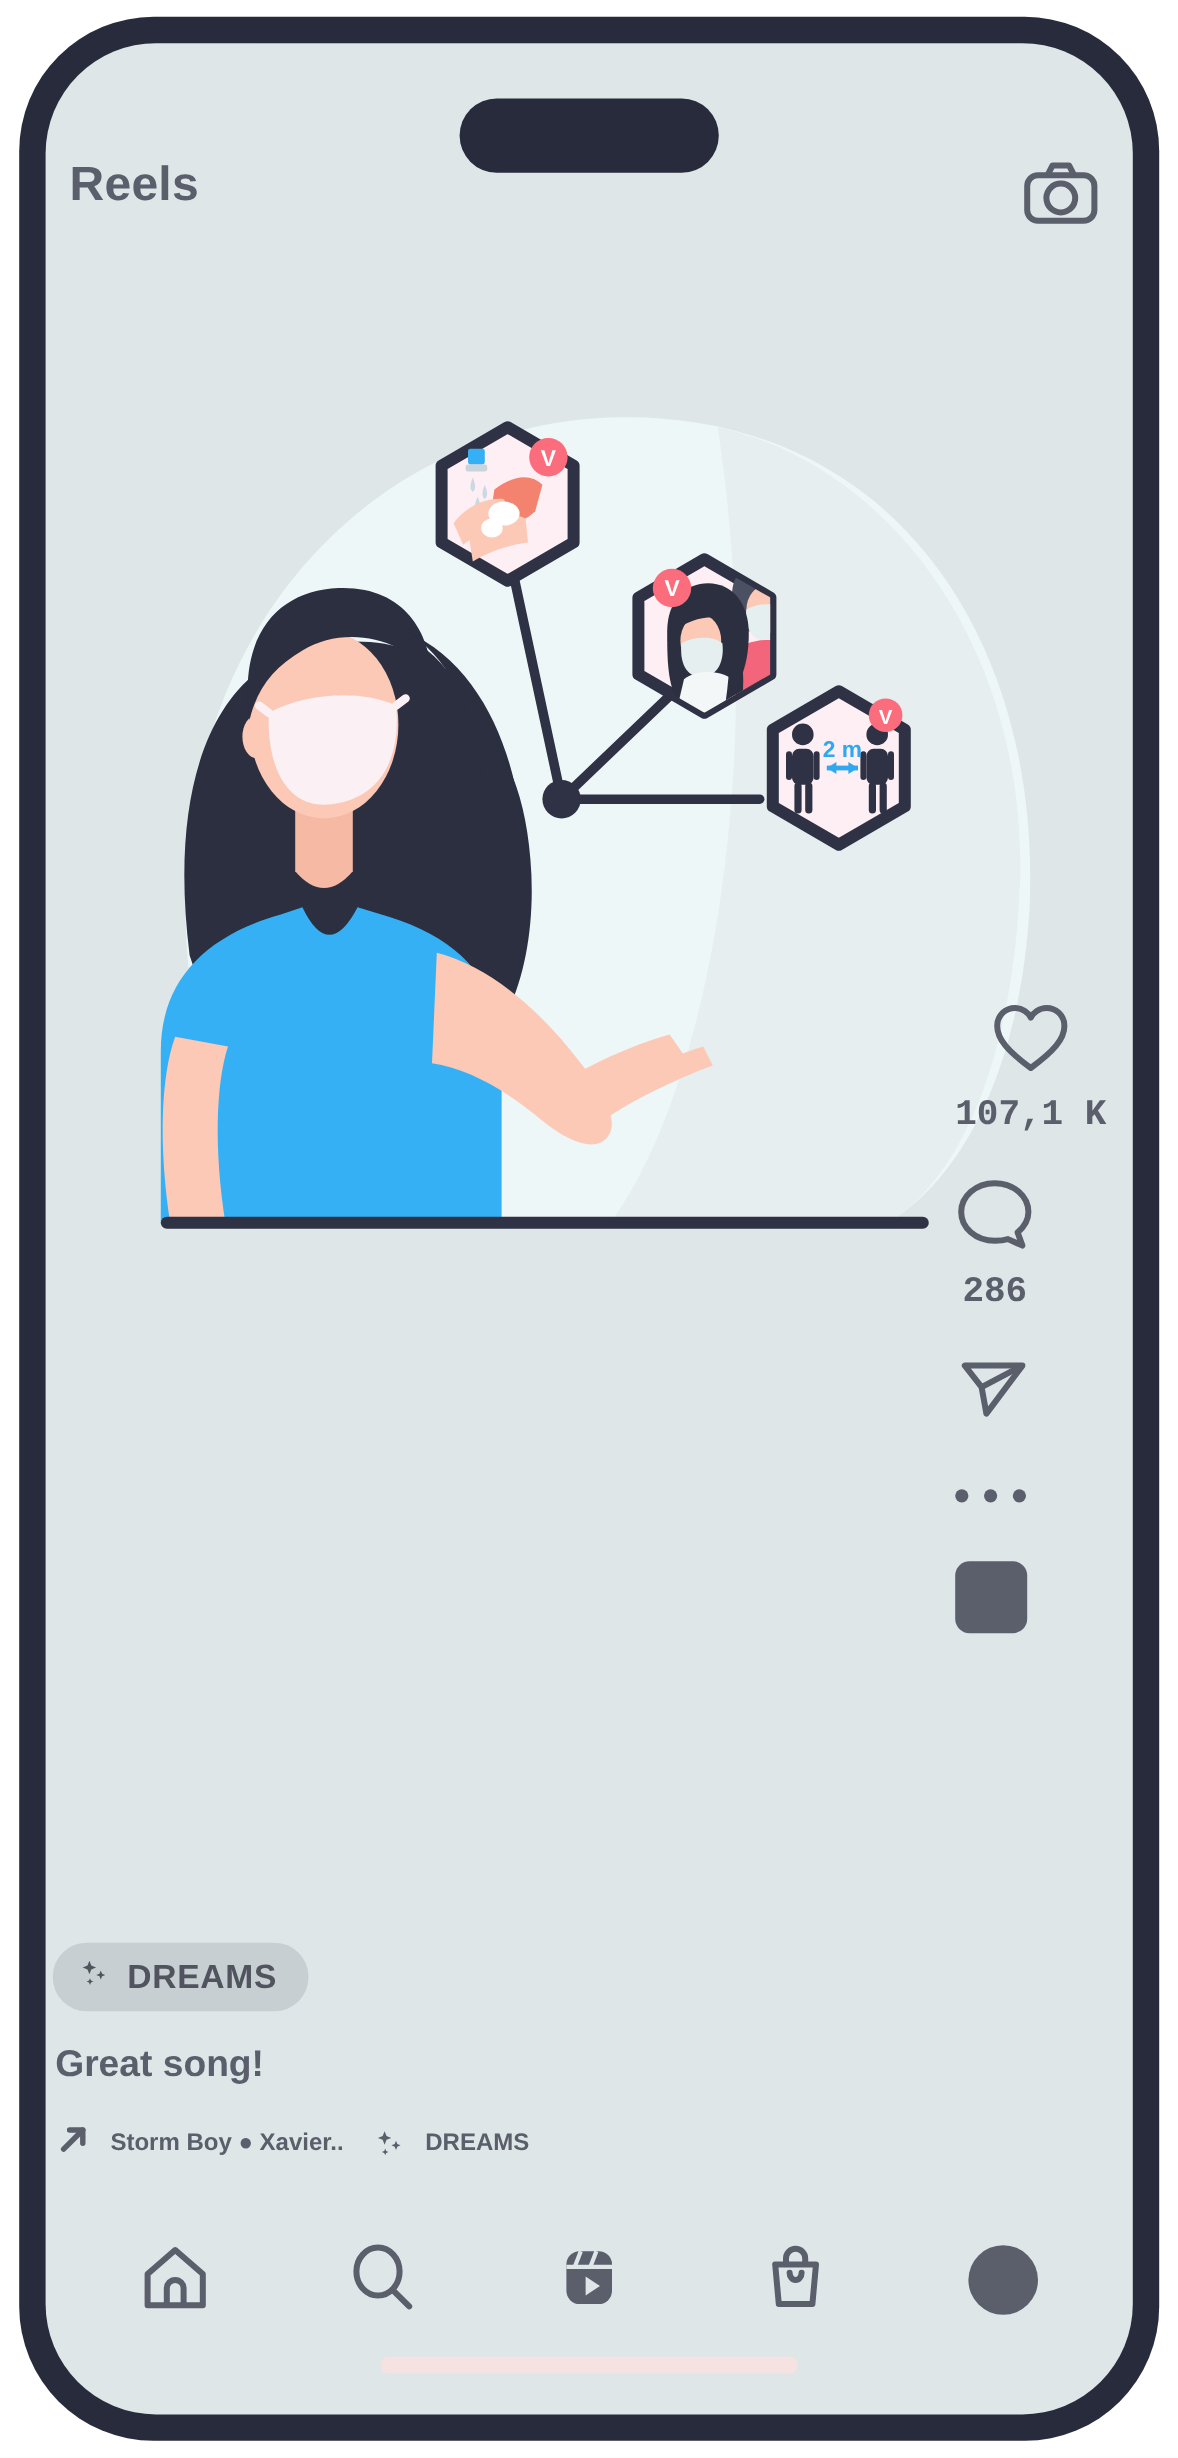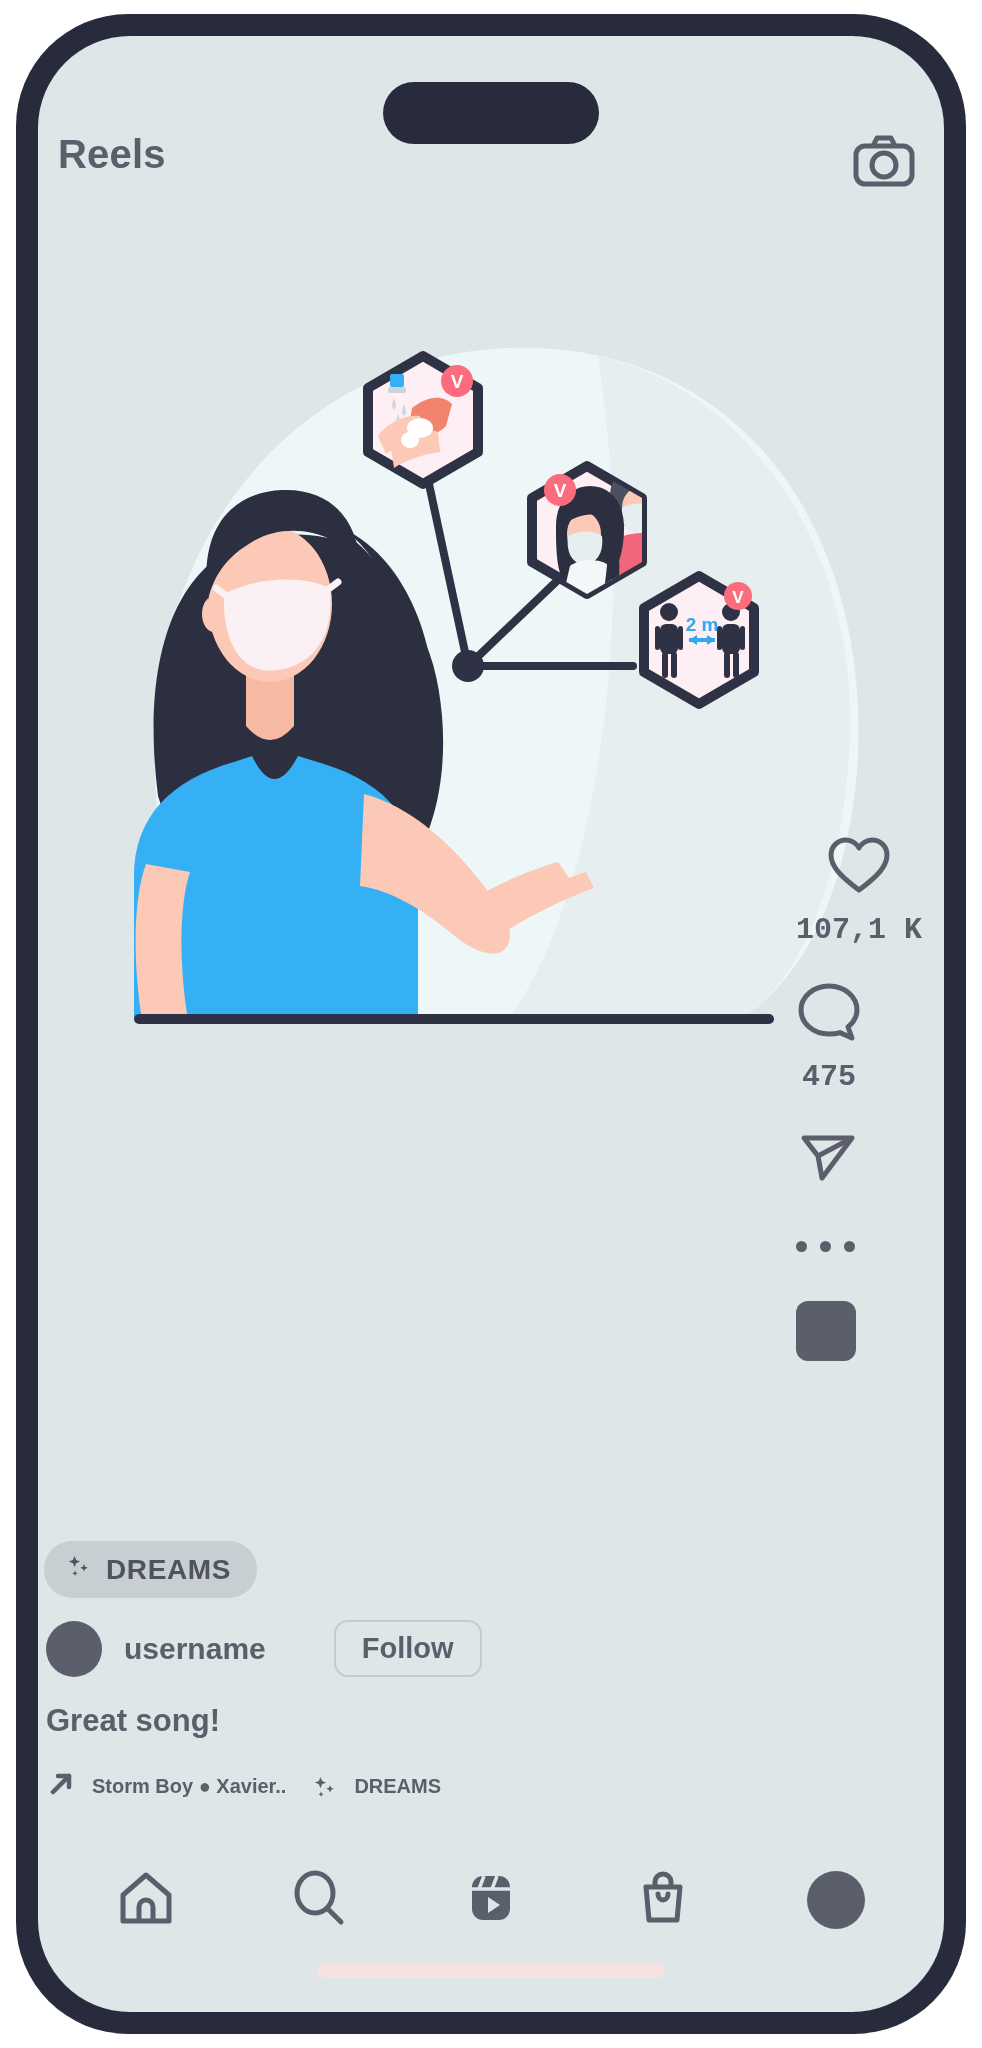--- a/index.html
+++ b/index.html
@@ -406,21 +406,21 @@
         </div>
         <div class="action-count">107,1 K</div>
       </div>
 
       <div class="action-item">
         <div>
           <svg width="66" height="62" viewBox="0 0 66 62" fill="none">
             <path d="M33 5 C 17 5 5 16 5 29 C 5 42 17 53 33 53 C 37 53 41 52.5 44 51.6 L 56 57 L 52 46 C 58 41 61 35 61 29 C 61 16 49 5 33 5 Z" stroke="#5b5e6b" stroke-width="5" stroke-linejoin="round" fill="none"></path>
           </svg>
         </div>
-        <div class="action-count">475</div>
+        <div class="action-count">286</div>
       </div>
 
       <div class="action-item">
         <div>
           <svg width="64" height="58" viewBox="0 0 64 58" fill="none">
             <path d="M8 10 H 56 L 26 50 L 22 28 Z" stroke="#5b5e6b" stroke-width="5" stroke-linejoin="round" fill="none"></path>
             <path d="M56 10 L 22 28" stroke="#5b5e6b" stroke-width="5" stroke-linejoin="round" fill="none"></path>
           </svg>
         </div>
       </div>
@@ -444,25 +444,20 @@
         <span>
           <svg width="26" height="26" viewBox="0 0 26 26" fill="#51545f">
             <path d="M8.5 3 l1.6 4 4 1.6 -4 1.6 -1.6 4 -1.6 -4 -4 -1.6 4 -1.6 z"></path>
             <path d="M18 11 l1.1 2.7 2.7 1.1 -2.7 1.1 -1.1 2.7 -1.1 -2.7 -2.7 -1.1 2.7 -1.1 z"></path>
             <path d="M9 17.5 l0.8 2 2 0.8 -2 0.8 -0.8 2 -0.8 -2 -2 -0.8 2 -0.8 z"></path>
           </svg>
         </span>
         <span>DREAMS</span>
       </div>
 
-      <div class="user-row">
-        <div class="avatar"></div>
-        <div class="username">username</div>
-        <button class="follow-btn">Follow</button>
-      </div>
 
       <div class="caption">Great song!</div>
 
       <div class="music-row">
         <span>
           <svg width="30" height="30" viewBox="0 0 30 30" fill="none">
             <path d="M7 23 L 23 7" stroke="#5b5e6b" stroke-width="4.5" stroke-linecap="round"></path>
             <path d="M12 7 H 23 V 18" stroke="#5b5e6b" stroke-width="4.5" stroke-linecap="round" stroke-linejoin="round"></path>
           </svg>
         </span>

